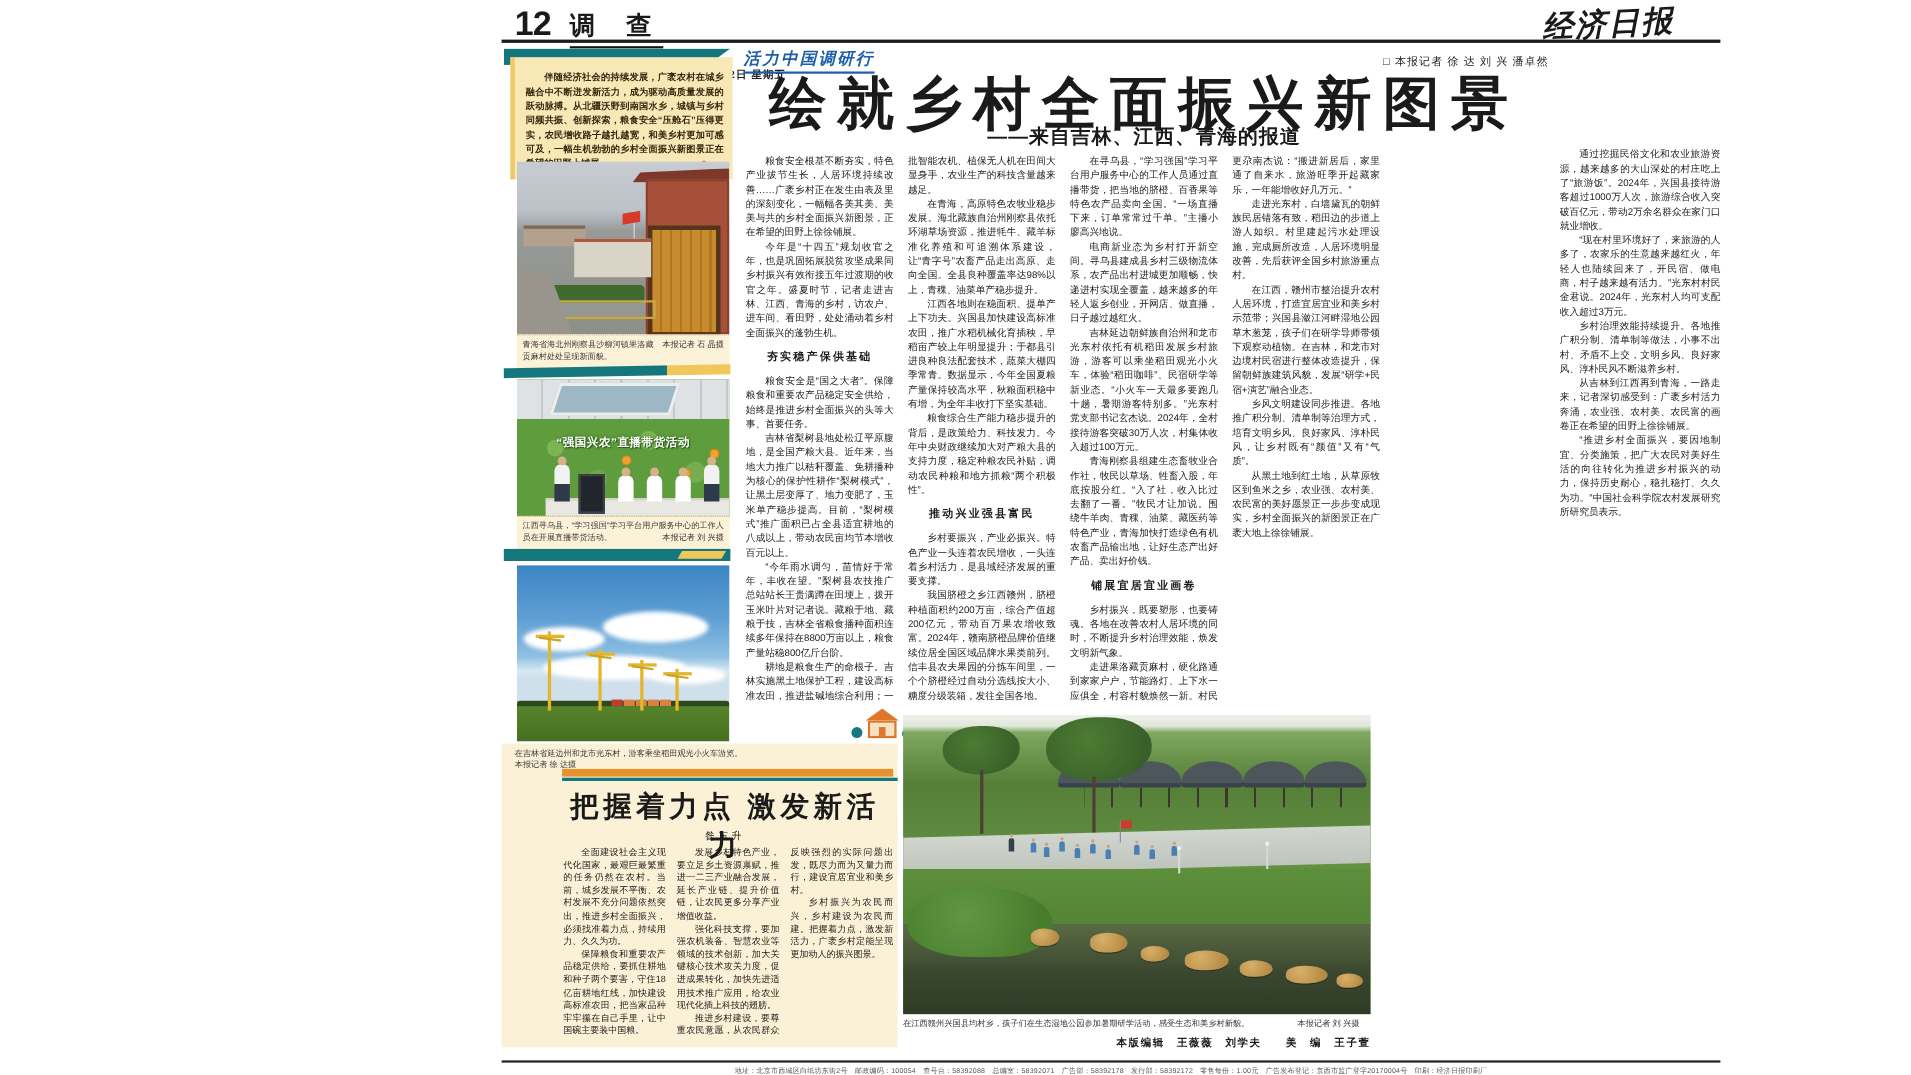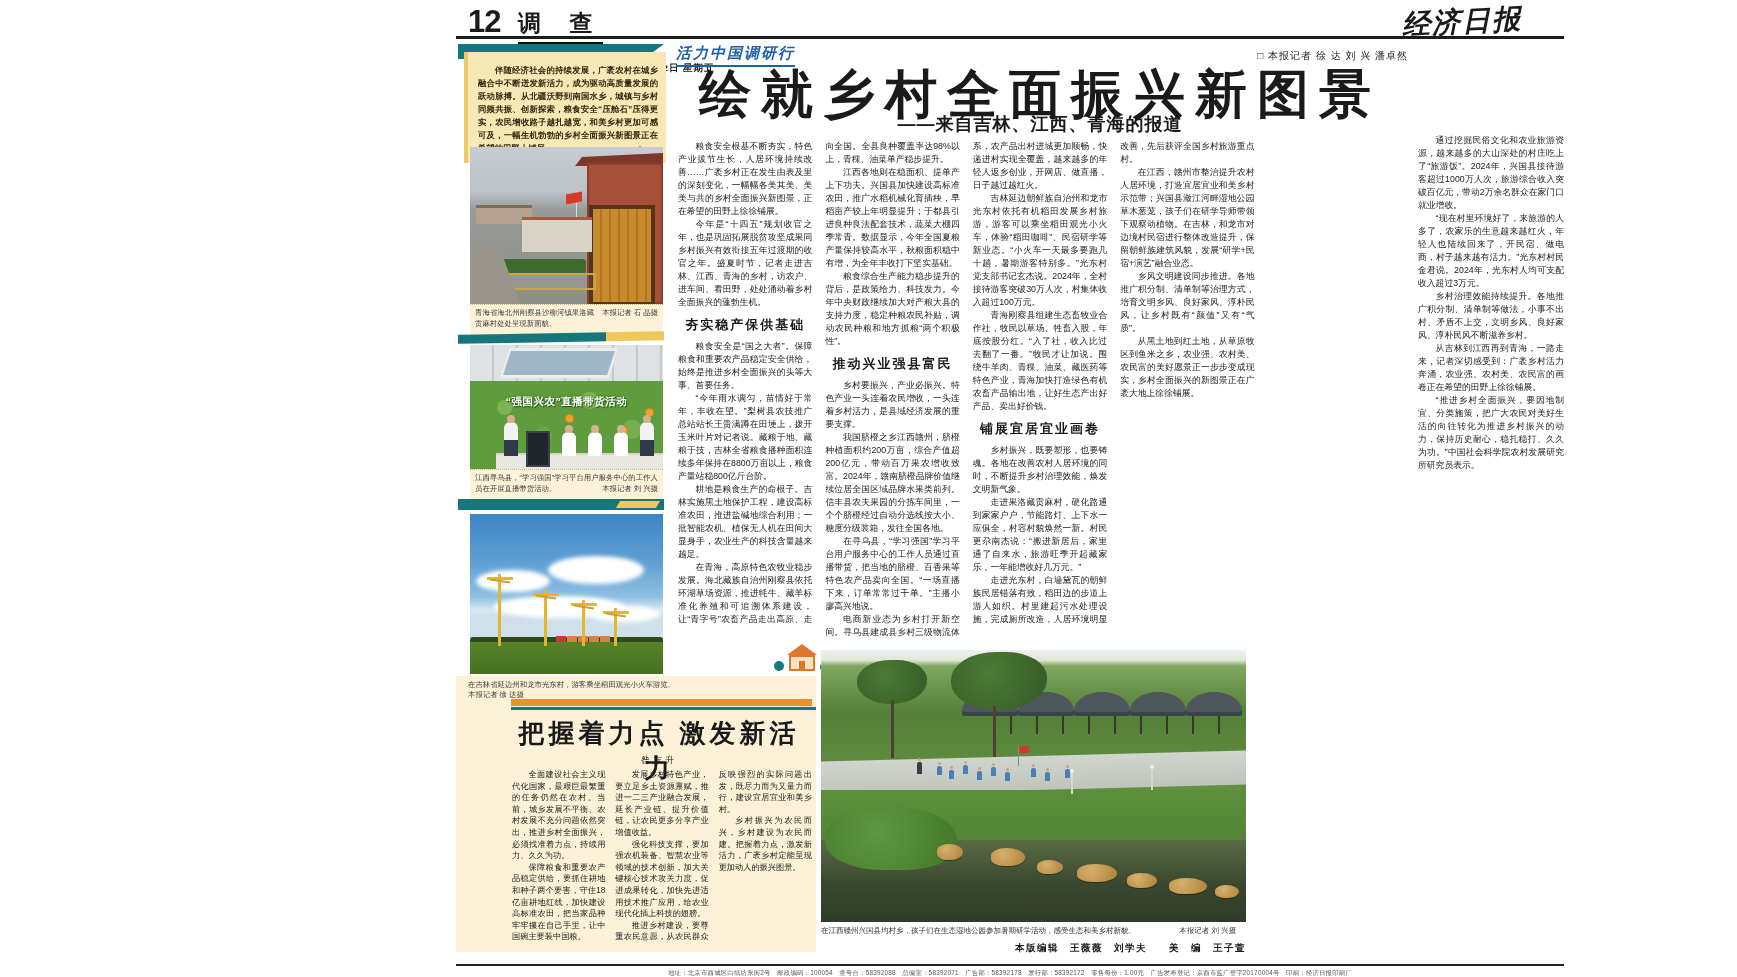--- a/index.html
+++ b/index.html
@@ -93,21 +93,21 @@
   .house1{left:164px;top:143px;transform:scale(.8);}
   .house2{left:326px;top:644px;}
 
   
   .col-tag{position:absolute;left:220px;top:44px;font-size:15px;font-weight:bold;font-style:italic;color:#1d5fa8;letter-spacing:2px;border-bottom:2px solid #1d5fa8;padding-bottom:2px;}
   .byline{position:absolute;left:700px;top:49px;width:252px;text-align:right;font-size:10px;letter-spacing:1px;}
   .m-title{position:absolute;left:222px;top:60px;width:724px;text-align:center;font-size:52px;font-weight:900;letter-spacing:10px;}
   .m-sub{position:absolute;left:222px;top:112px;width:724px;text-align:center;font-size:18px;font-weight:bold;letter-spacing:1px;}
   .body5{position:absolute;left:222px;top:140px;width:724px;height:506px;column-count:5;column-gap:13px;column-fill:auto;font-size:8.8px;line-height:13px;text-align:justify;overflow:hidden;}
   .body5 p{margin:0;text-indent:2em;}
-  .body5 h3{font-size:13px;font-weight:900;text-align:center;letter-spacing:2px;margin:9px 0;}
+  .body5 h3{font-size:10px;font-weight:900;text-align:center;letter-spacing:2px;margin:9px 0;}
   .rightcol{position:absolute;left:962px;top:120px;width:146px;height:526px;padding-top:14px;font-size:8.8px;line-height:13px;text-align:justify;overflow:hidden;}
   .rightcol p{margin:0;text-indent:2em;}
 
   
   .p4{left:365px;top:650px;width:425px;height:272px;background:linear-gradient(180deg,#eef1ec 0,#e0e7da 10px,#7fa75f 16px,#567f38 62px,#5d8a3e 108px,#63913f 132px);}
   .p4 .tree-blob{position:absolute;border-radius:50% 45% 55% 50%;background:radial-gradient(circle at 40% 35%,#4c7c33,#39602a 75%);}
   .p4 .trunk{position:absolute;width:3px;background:#4e4034;}
   .p4 .pavs{position:absolute;top:42px;right:4px;display:flex;gap:0;}
   .p4 .pavs span{width:56px;height:24px;background:#4d575b;border-radius:100% 100% 6px 6px / 160% 160% 6px 6px;box-shadow:inset 0 -4px 0 #39434a;}
   .p4 .pavpost{position:absolute;top:66px;right:8px;width:252px;height:18px;background:repeating-linear-gradient(90deg,rgba(0,0,0,0) 0 24px,#3c3630 24px 26px);}
@@ -218,20 +218,21 @@
   <div class="col-tag">活力中国调研行</div>
   <div class="byline">□ 本报记者  徐  达  刘  兴  潘卓然</div>
   <h1 class="m-title" style="margin:0;">绘就乡村全面振兴新图景</h1>
   <h2 class="m-sub" style="margin:0;">——来自吉林、江西、青海的报道</h2>
 
   <div class="body5">
     <p>粮食安全根基不断夯实，特色产业拔节生长，人居环境持续改善……广袤乡村正在发生由表及里的深刻变化，一幅幅各美其美、美美与共的乡村全面振兴新图景，正在希望的田野上徐徐铺展。</p>
     <p>今年是“十四五”规划收官之年，也是巩固拓展脱贫攻坚成果同乡村振兴有效衔接五年过渡期的收官之年。盛夏时节，记者走进吉林、江西、青海的乡村，访农户、进车间、看田野，处处涌动着乡村全面振兴的蓬勃生机。</p>
     <h3>夯实稳产保供基础</h3>
     <p>粮食安全是“国之大者”。保障粮食和重要农产品稳定安全供给，始终是推进乡村全面振兴的头等大事、首要任务。</p>
+    <p>吉林省梨树县地处松辽平原腹地，是全国产粮大县。近年来，当地大力推广以秸秆覆盖、免耕播种为核心的保护性耕作“梨树模式”，让黑土层变厚了、地力变肥了，玉米单产稳步提高。目前，“梨树模式”推广面积已占全县适宜耕地的八成以上，带动农民亩均节本增收百元以上。</p>
     <p>“今年雨水调匀，苗情好于常年，丰收在望。”梨树县农技推广总站站长王贵满蹲在田埂上，拨开玉米叶片对记者说。藏粮于地、藏粮于技，吉林全省粮食播种面积连续多年保持在8800万亩以上，粮食产量站稳800亿斤台阶。</p>
     <p>耕地是粮食生产的命根子。吉林实施黑土地保护工程，建设高标准农田，推进盐碱地综合利用；一批智能农机、植保无人机在田间大显身手，农业生产的科技含量越来越足。</p>
     <p>在青海，高原特色农牧业稳步发展。海北藏族自治州刚察县依托环湖草场资源，推进牦牛、藏羊标准化养殖和可追溯体系建设，让“青字号”农畜产品走出高原、走向全国。全县良种覆盖率达98%以上，青稞、油菜单产稳步提升。</p>
     <p>江西各地则在稳面积、提单产上下功夫。兴国县加快建设高标准农田，推广水稻机械化育插秧，早稻亩产较上年明显提升；于都县引进良种良法配套技术，蔬菜大棚四季常青。数据显示，今年全国夏粮产量保持较高水平，秋粮面积稳中有增，为全年丰收打下坚实基础。</p>
     <p>粮食综合生产能力稳步提升的背后，是政策给力、科技发力。今年中央财政继续加大对产粮大县的支持力度，稳定种粮农民补贴，调动农民种粮和地方抓粮“两个积极性”。</p>
     <h3>推动兴业强县富民</h3>
     <p>乡村要振兴，产业必振兴。特色产业一头连着农民增收，一头连着乡村活力，是县域经济发展的重要支撑。</p>
     <p>我国脐橙之乡江西赣州，脐橙种植面积约200万亩，综合产值超200亿元，带动百万果农增收致富。2024年，赣南脐橙品牌价值继续位居全国区域品牌水果类前列。信丰县农夫果园的分拣车间里，一个个脐橙经过自动分选线按大小、糖度分级装箱，发往全国各地。</p>
     <p>在寻乌县，“学习强国”学习平台用户服务中心的工作人员通过直播带货，把当地的脐橙、百香果等特色农产品卖向全国。“一场直播下来，订单常常过千单。”主播小廖高兴地说。</p>
     <p>电商新业态为乡村打开新空间。寻乌县建成县乡村三级物流体系，农产品出村进城更加顺畅，快递进村实现全覆盖，越来越多的年轻人返乡创业，开网店、做直播，日子越过越红火。</p>

